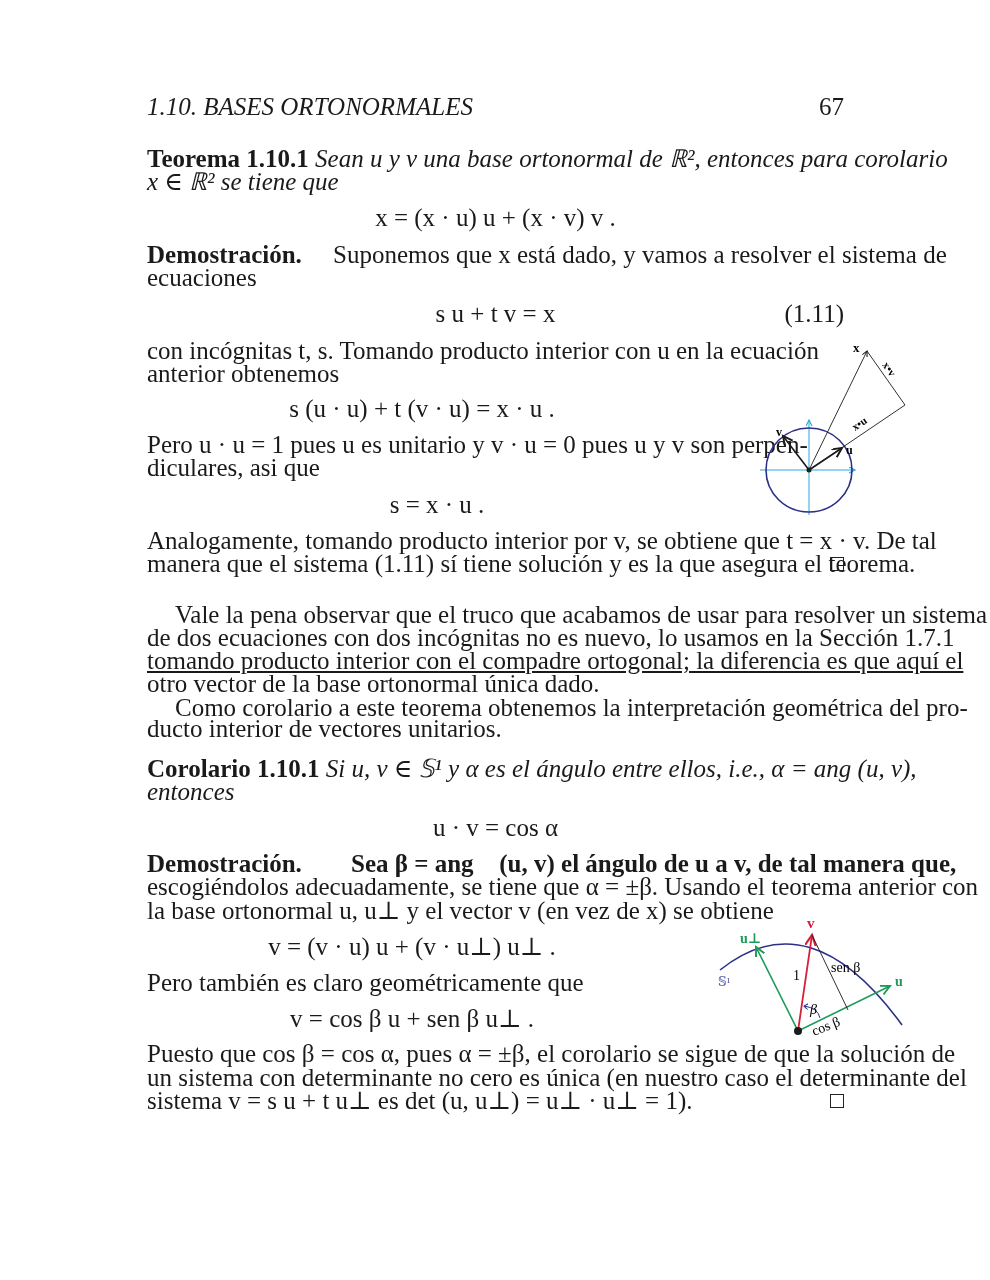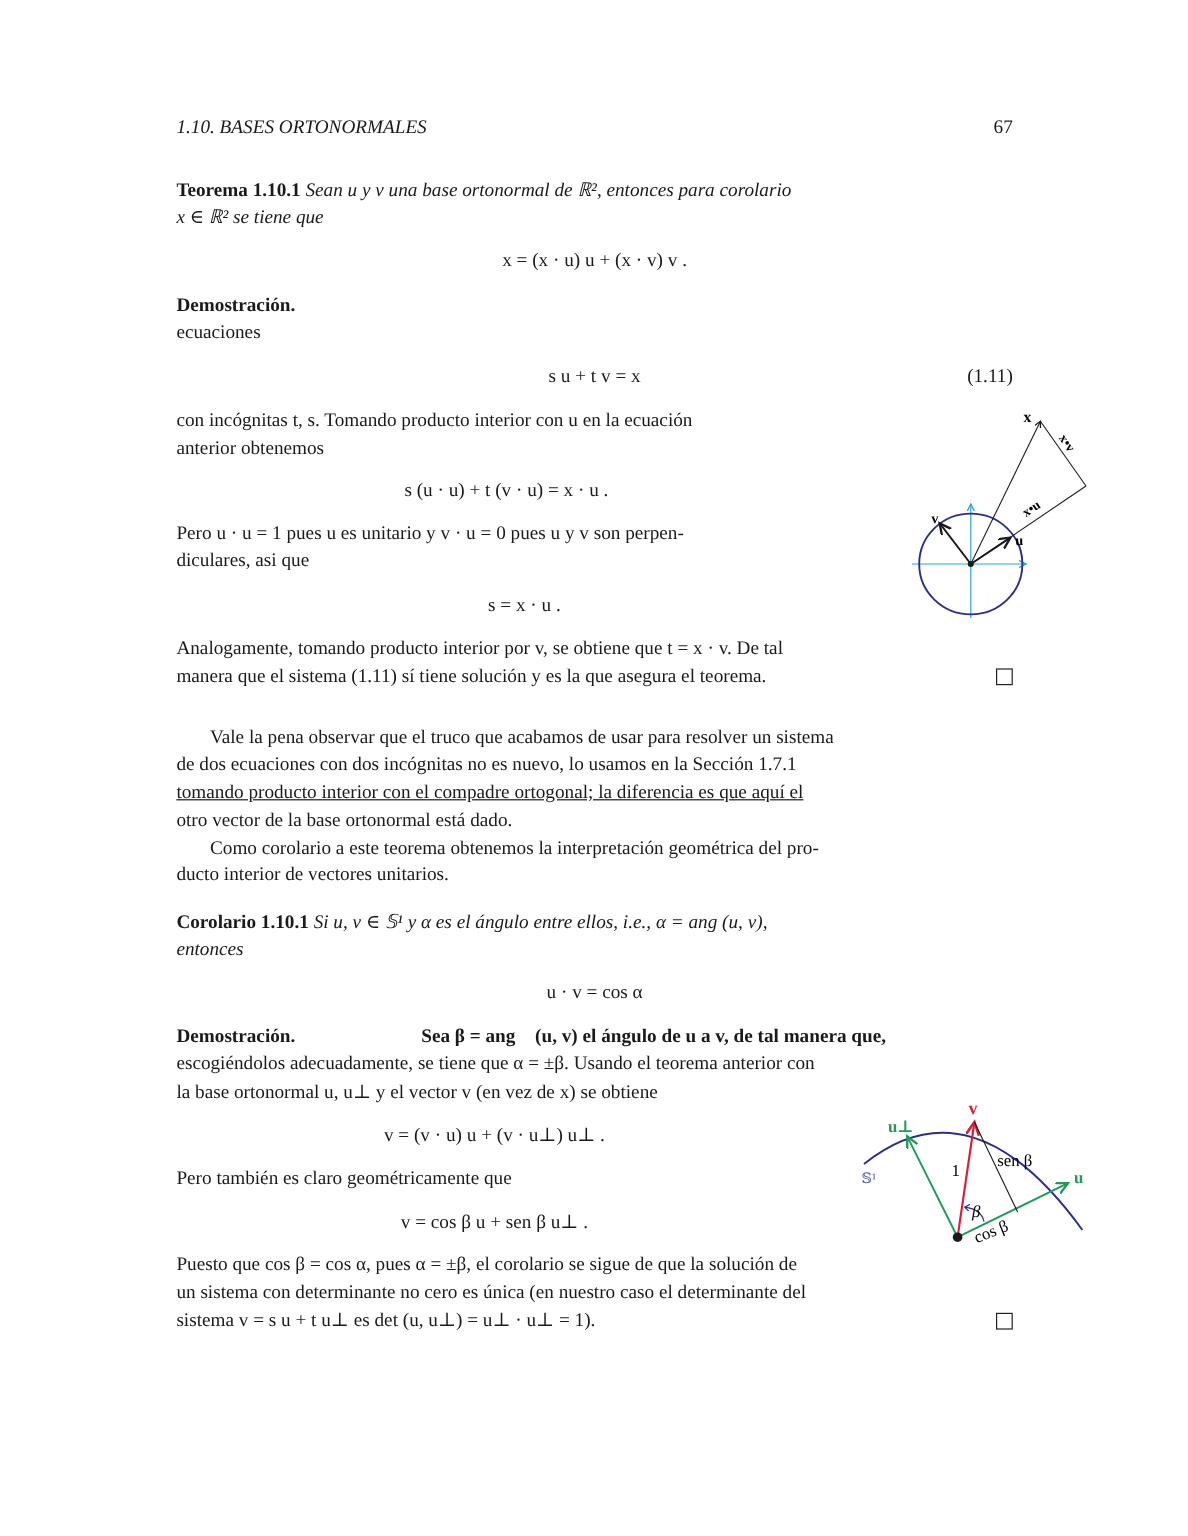--- a/index.html
+++ b/index.html
@@ -1,20 +1,20 @@
 <!DOCTYPE html>
 <html><head>
 <meta charset="utf-8">
 <style>
   html, body { margin: 0; padding: 0; background: #ffffff; }
   body { width: 990px; height: 1280px; position: relative; overflow: hidden;
          font-family: "DejaVu Serif", "Liberation Serif", serif; color: #1a1a1a; }
   .page { position: absolute; left: 147px; top: 0; width: 697px; }
   .abs { position: absolute; }
-  .txt { font-family: "Liberation Serif", "DejaVu Serif", serif; font-size: 16px; line-height: 23.5px; }
+  .txt { font-family: "Liberation Serif", "DejaVu Serif", serif; font-size: 25px; line-height: 23.5px; }
   .it { font-style: italic; }
   .b { font-weight: bold; }
   .hdr-left { left: 0; top: 95px; font-style: italic; }
   .hdr-right { right: 0; top: 95px; text-align: right; }
   .center { left: 0; width: 697px; text-align: center; }
   .eqnum { right: 0; text-align: left; }
   .qed { display: inline-block; width: 12px; height: 12px; border: 1px solid #222; vertical-align: -1px; }
   .line { position: absolute; left: 0; white-space: nowrap; }
   svg text { font-family: "Liberation Serif", "DejaVu Serif", serif; }
 </style>
@@ -31,20 +31,21 @@
       <span class="b">Teorema 1.10.1</span>
       <span class="it">Sean u y v una base ortonormal de ℝ², entonces para corolario</span>
     </div>
     <div class="line it" style="top:23px;">x ∈ ℝ² se tiene que</div>
   </div>
   <div class="abs txt center" style="top:206px;">x = (x · u) u + (x · v) v .</div>
 
   <div class="abs txt" style="top:243px; left:0; width:697px;">
     <div class="line" style="top:0; width:697px;">
       <span class="b">Demostración.</span>
+      <span style="position:absolute; left:186px;">Suponemos que x está dado, y vamos a resolver el sistema de</span>
     </div>
     <div class="line" style="top:23px;">ecuaciones</div>
   </div>
   <div class="abs txt center" style="top:302px;">s u + t v = x</div>
   <div class="abs txt eqnum" style="top:302px;">(1.11)</div>
 
   <div class="abs txt line" style="top:339px;">con incógnitas t, s.  Tomando producto interior con u en la ecuación</div>
   <div class="abs txt line" style="top:362px;">anterior obtenemos</div>
   <div class="abs txt" style="top:397px; left:0; width:550px; text-align:center;">s (u · u) + t (v · u) = x · u .</div>
   <div class="abs txt line" style="top:433px;">Pero u · u = 1 pues u es unitario y v · u = 0 pues u y v son perpen-</div>
@@ -53,21 +54,21 @@
   <div class="abs txt line" style="top:529px;">Analogamente, tomando producto interior por v, se obtiene que t = x · v.  De tal</div>
   <div class="abs txt line" style="top:552px; width:697px;">
     <span>manera que el sistema (1.11) sí tiene solución y es la que asegura el teorema.</span>
     <span class="qed" style="position:absolute; right:0; top:5px;"></span>
   </div>
 
   <div class="abs txt" style="top:603px; left:0; width:697px;">
     <div class="line" style="top:0; left:28px;">Vale la pena observar que el truco que acabamos de usar para resolver un sistema</div>
     <div class="line" style="top:23px;">de dos ecuaciones con dos incógnitas no es nuevo, lo usamos en la Sección 1.7.1</div>
     <div class="line" style="top:46px;text-decoration:underline;">tomando producto interior con el compadre ortogonal; la diferencia es que aquí el</div>
-    <div class="line" style="top:69px;">otro vector de la base ortonormal está dado.</div>
+    <div class="line" style="top:69px;">otro vector de la base ortonormal única dado.</div>
   </div>
   <div class="abs txt" style="top:696px; left:0; width:697px;">
     <div class="line" style="top:0; left:28px;font-family:Liberation Serif, serif;">Como corolario a este teorema obtenemos la interpretación geométrica del pro-</div>
     <div class="line" style="top:21px;">ducto interior de vectores unitarios.</div>
   </div>
 
   <div class="abs txt" style="top:757px; left:0; width:697px;">
     <div class="line" style="top:0;">
       <span class="b">Corolario 1.10.1</span>
       <span class="it">Si u, v ∈ 𝕊¹ y α es el ángulo entre ellos, i.e., α = ang (u, v),</span>

